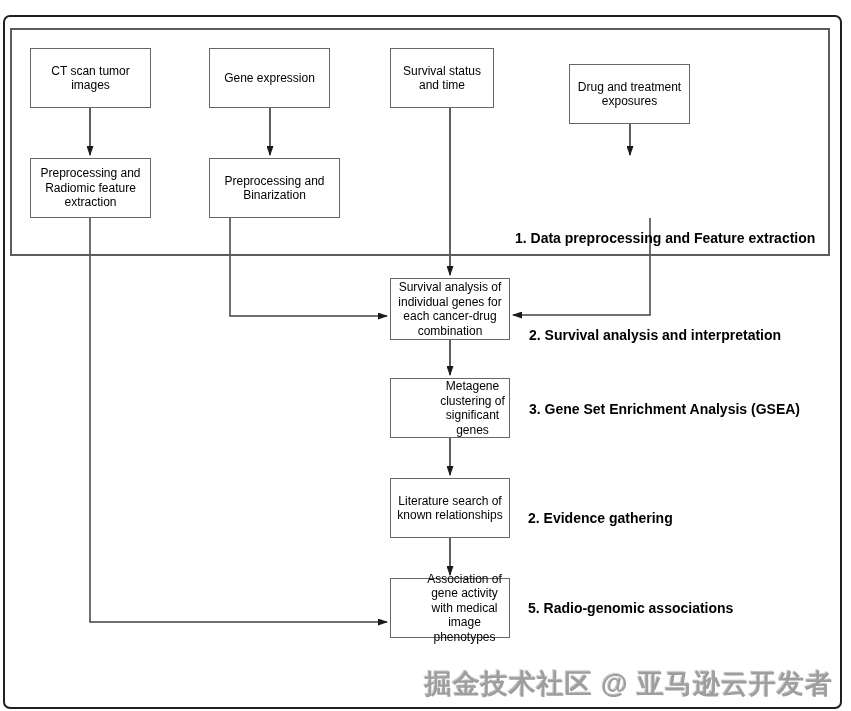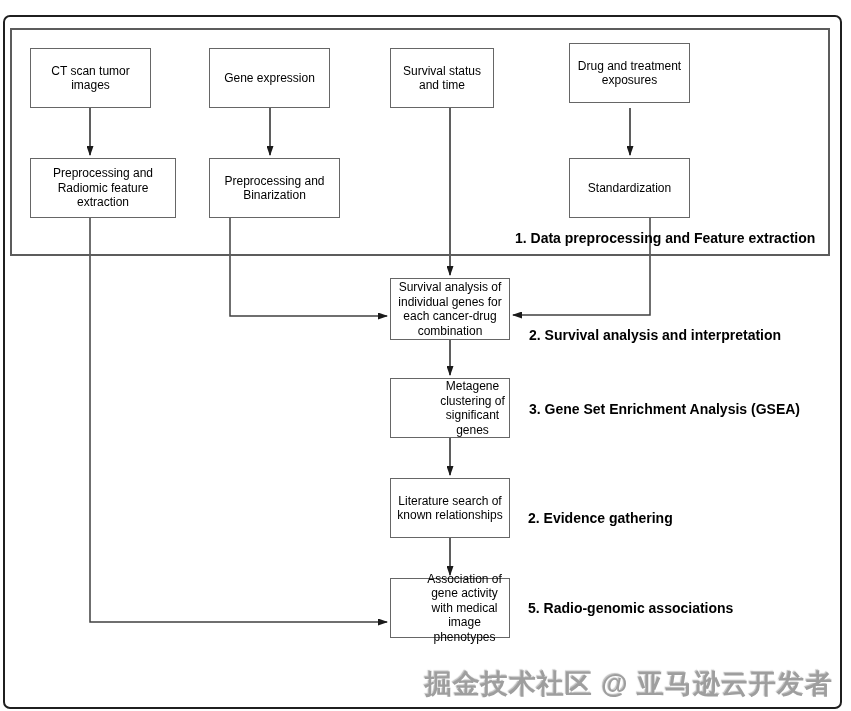--- a/index.html
+++ b/index.html
@@ -47,22 +47,22 @@
     position:absolute;right:18px;top:660px;white-space:nowrap;
     font-weight:bold;font-size:27px;line-height:32px;
     color:var(--watermark);
     text-shadow:1px 1px 1px #ffffff,-1px -1px 1px rgba(70,70,70,0.35);
     letter-spacing:1px;
   }
   
   #n-ct{left:30px;top:40px;width:121px;height:60px;}
   #n-gene{left:209px;top:40px;width:121px;height:60px;}
   #n-survstat{left:390px;top:40px;width:104px;height:60px;}
-  #n-drug{left:569px;top:35px;width:121px;height:60px;}
-  #n-radiomic{left:30px;top:150px;width:146px;height:60px;}
+  #n-drug{left:569px;top:56px;width:121px;height:60px;}
+  #n-radiomic{left:30px;top:150px;width:121px;height:60px;}
   #n-binar{left:209px;top:150px;width:131px;height:60px;}
   #n-stand{left:569px;top:150px;width:121px;height:60px;}
   #n-survana{left:390px;top:270px;width:120px;height:62px;}
   #n-metagene{left:390px;top:370px;width:120px;height:60px;padding-left:48px;}
   #n-lit{left:390px;top:470px;width:120px;height:60px;}
   #n-assoc{left:390px;top:570px;width:120px;height:60px;padding-left:32px;}
   #l-stage1{left:515px;top:222px;}
   #l-stage2{left:529px;top:319px;}
   #l-stage3{left:529px;top:393px;}
   #l-stage4{left:528px;top:502px;}
@@ -92,21 +92,20 @@
   </svg>
 
   <div class="group-box"></div>
 
   <div class="node" id="n-ct">CT scan tumor images</div>
   <div class="node" id="n-gene">Gene expression</div>
   <div class="node" id="n-survstat">Survival status and time</div>
   <div class="node" id="n-drug">Drug and treatment exposures</div>
   <div class="node" id="n-radiomic">Preprocessing and Radiomic feature extraction</div>
   <div class="node" id="n-binar">Preprocessing and Binarization</div>
-  <div class="node" id="n-stand">Standardization</div>
   <div class="node" id="n-survana">Survival analysis of individual genes for each cancer-drug combination</div>
   <div class="node" id="n-metagene">Metagene clustering of significant genes</div>
   <div class="node" id="n-lit">Literature search of known relationships</div>
   <div class="node" id="n-assoc">Association of gene activity with medical image phenotypes</div>
 
   <div class="stage-label" id="l-stage1">1. Data preprocessing and Feature extraction</div>
   <div class="stage-label" id="l-stage2">2. Survival analysis and interpretation</div>
   <div class="stage-label" id="l-stage3">3. Gene Set Enrichment Analysis (GSEA)</div>
   <div class="stage-label" id="l-stage4">2. Evidence gathering</div>
   <div class="stage-label" id="l-stage5">5. Radio-genomic associations</div>

